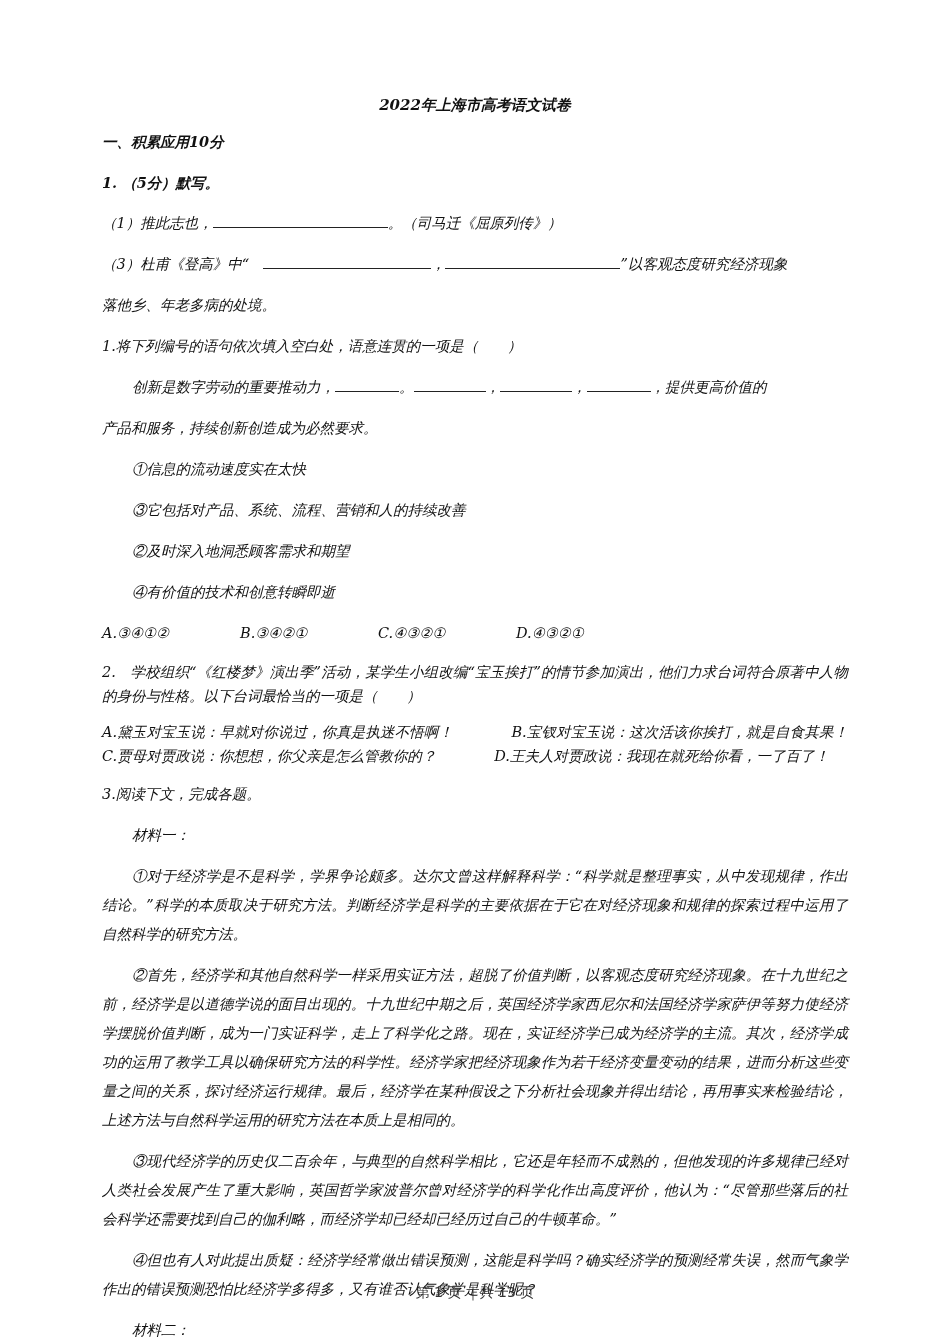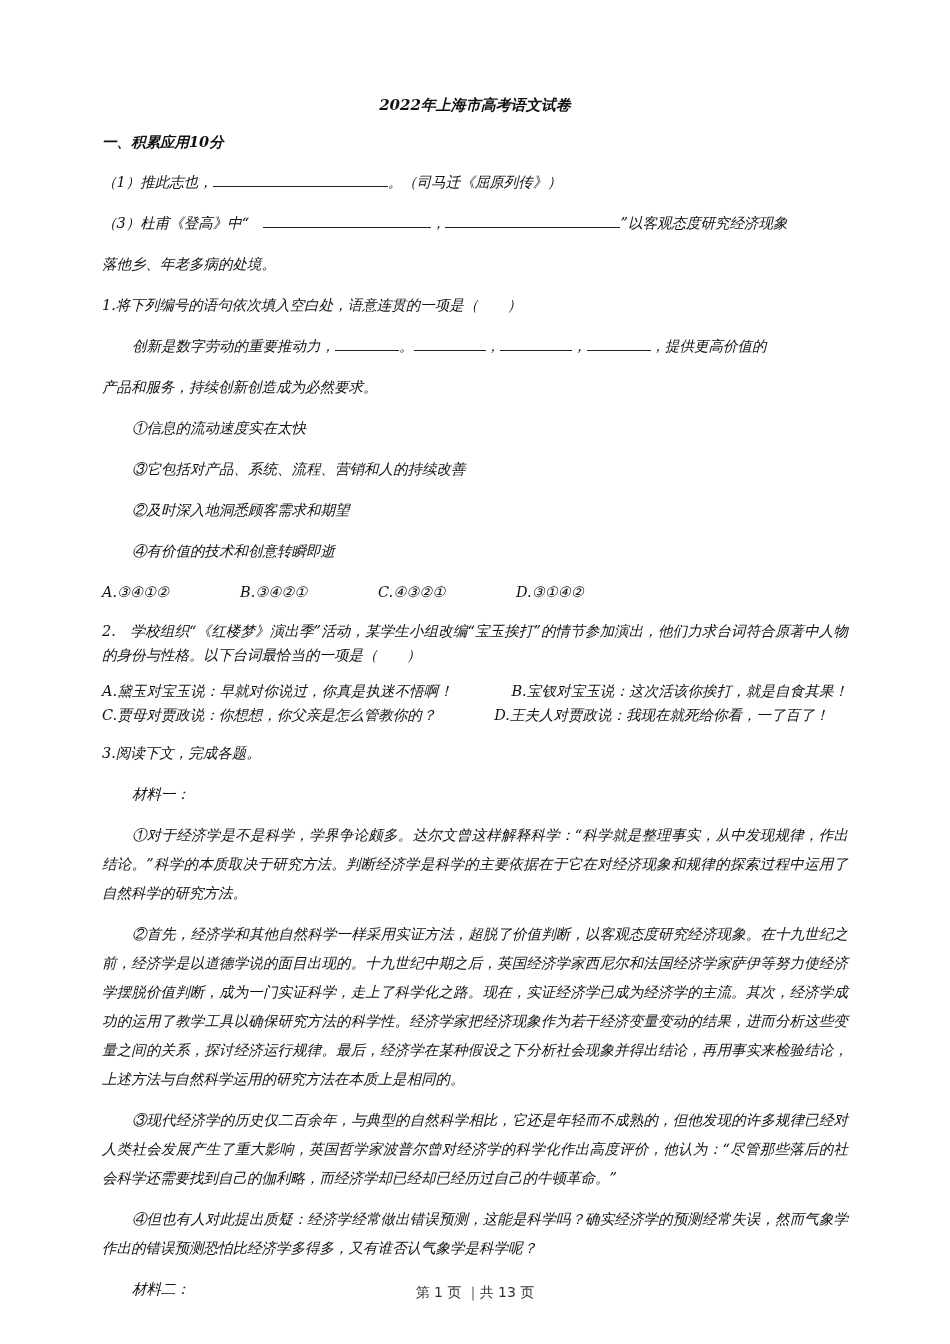--- a/index.html
+++ b/index.html
@@ -23,20 +23,21 @@
   .lh24 { line-height: 24px; }
 </style>
 </head>
 <body>
 
 <div class="page">
   <div class="content">
     <p class="title">2022年上海市高考语文试卷</p>
 
     <p class="line bold">一、积累应用10分</p>
+    <p class="line bold">1. （5分）默写。</p>
 
     <p class="line">
       <span>（1）推此志也，</span><span class="blank b175"></span><span>。（司马迁《屈原列传》）</span>
     </p>
 
 
     <p class="line">
       <span>（3）杜甫《登高》中“ </span>&nbsp;&nbsp;<span class="blank b170"></span><span>，</span><span class="blank b175"></span><span>”以客观态度研究经济现象</span>
     </p>
     <p class="line">落他乡、年老多病的处境。</p>
@@ -47,21 +48,21 @@
       <span>创新是数字劳动的重要推动力，</span><span class="blank b65"></span><span>。</span><span class="blank b70"></span><span>，</span><span class="blank b70"></span><span>，</span><span class="blank b65"></span><span>，提供更高价值的</span>
     </p>
     <p class="line">产品和服务，持续创新创造成为必然要求。</p>
 
     <p class="line indent2">①信息的流动速度实在太快</p>
     <p class="line indent2">③它包括对产品、系统、流程、营销和人的持续改善</p>
     <p class="line indent2">②及时深入地洞悉顾客需求和期望</p>
     <p class="line indent2">④有价值的技术和创意转瞬即逝</p>
 
     <p class="line opts">
-      <span style="width:138px">A.③④①②</span><span style="width:138px">B.③④②①</span><span style="width:138px">C.④③②①</span><span>D.③①④②</span>
+      <span style="width:138px">A.③④①②</span><span style="width:138px">B.③④②①</span><span style="width:138px">C.④③②①</span><span>D.④③②①</span>
     </p>
 
     <p class="line wrap gap-top lh24" style="margin-top:10px">2.　学校组织“《红楼梦》演出季”活动，某学生小组改编“宝玉挨打”的情节参加演出，他们力求台词符合原著中人物的身份与性格。以下台词最恰当的一项是（　　）</p>
     <p class="line wrap lh24">A.黛玉对宝玉说：早就对你说过，你真是执迷不悟啊！　　　　B.宝钗对宝玉说：这次活该你挨打，就是自食其果！　　　　C.贾母对贾政说：你想想，你父亲是怎么管教你的？　　　　D.王夫人对贾政说：我现在就死给你看，一了百了！</p>
 
     <p class="line" style="margin-top:10px">3.阅读下文，完成各题。</p>
     <p class="line indent2">材料一：</p>
     <p class="line wrap indent-first">①对于经济学是不是科学，学界争论颇多。达尔文曾这样解释科学：“科学就是整理事实，从中发现规律，作出结论。”科学的本质取决于研究方法。判断经济学是科学的主要依据在于它在对经济现象和规律的探索过程中运用了自然科学的研究方法。</p>
     <p class="line wrap indent-first">②首先，经济学和其他自然科学一样采用实证方法，超脱了价值判断，以客观态度研究经济现象。在十九世纪之前，经济学是以道德学说的面目出现的。十九世纪中期之后，英国经济学家西尼尔和法国经济学家萨伊等努力使经济学摆脱价值判断，成为一门实证科学，走上了科学化之路。现在，实证经济学已成为经济学的主流。其次，经济学成功的运用了教学工具以确保研究方法的科学性。经济学家把经济现象作为若干经济变量变动的结果，进而分析这些变量之间的关系，探讨经济运行规律。最后，经济学在某种假设之下分析社会现象并得出结论，再用事实来检验结论，上述方法与自然科学运用的研究方法在本质上是相同的。</p>
     <p class="line wrap indent-first">③现代经济学的历史仅二百余年，与典型的自然科学相比，它还是年轻而不成熟的，但他发现的许多规律已经对人类社会发展产生了重大影响，英国哲学家波普尔曾对经济学的科学化作出高度评价，他认为：“尽管那些落后的社会科学还需要找到自己的伽利略，而经济学却已经却已经历过自己的牛顿革命。”</p>

